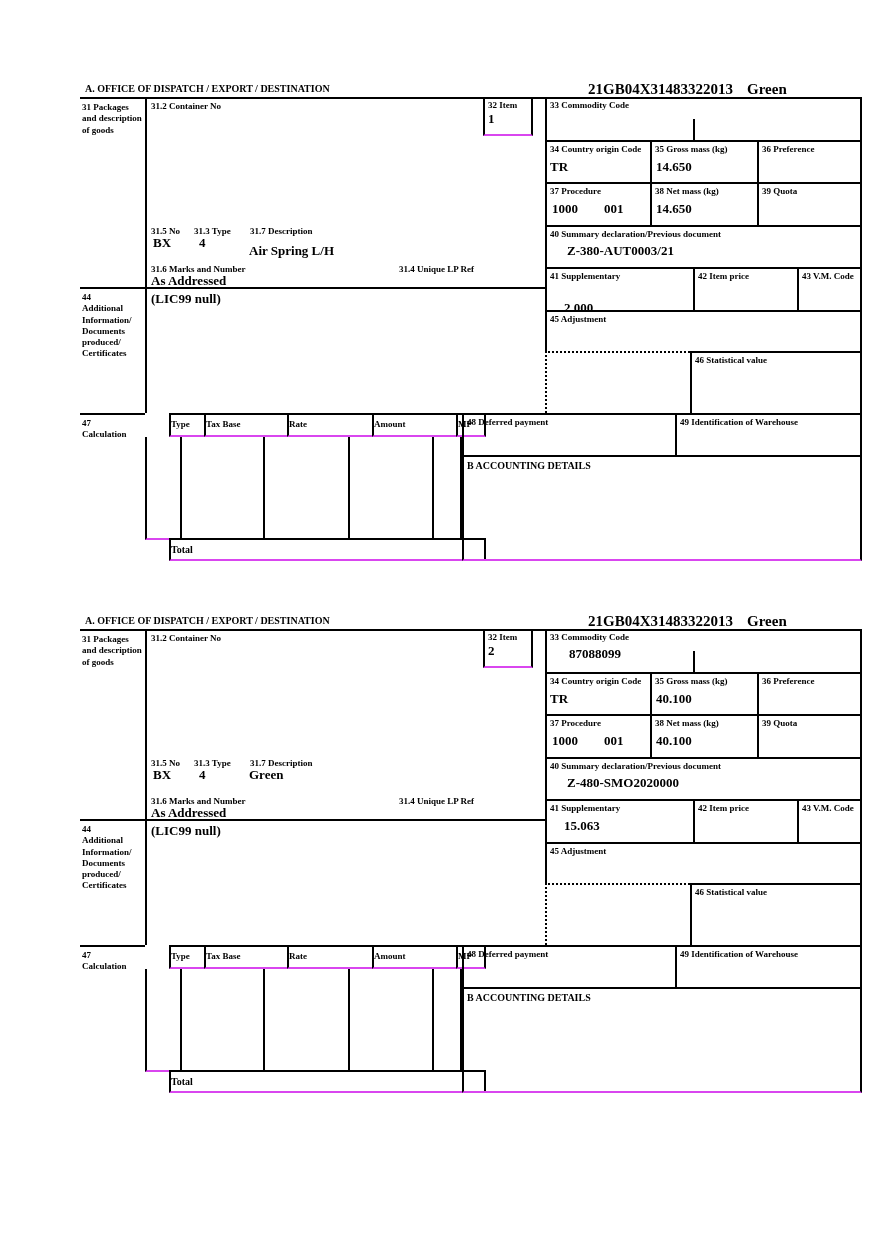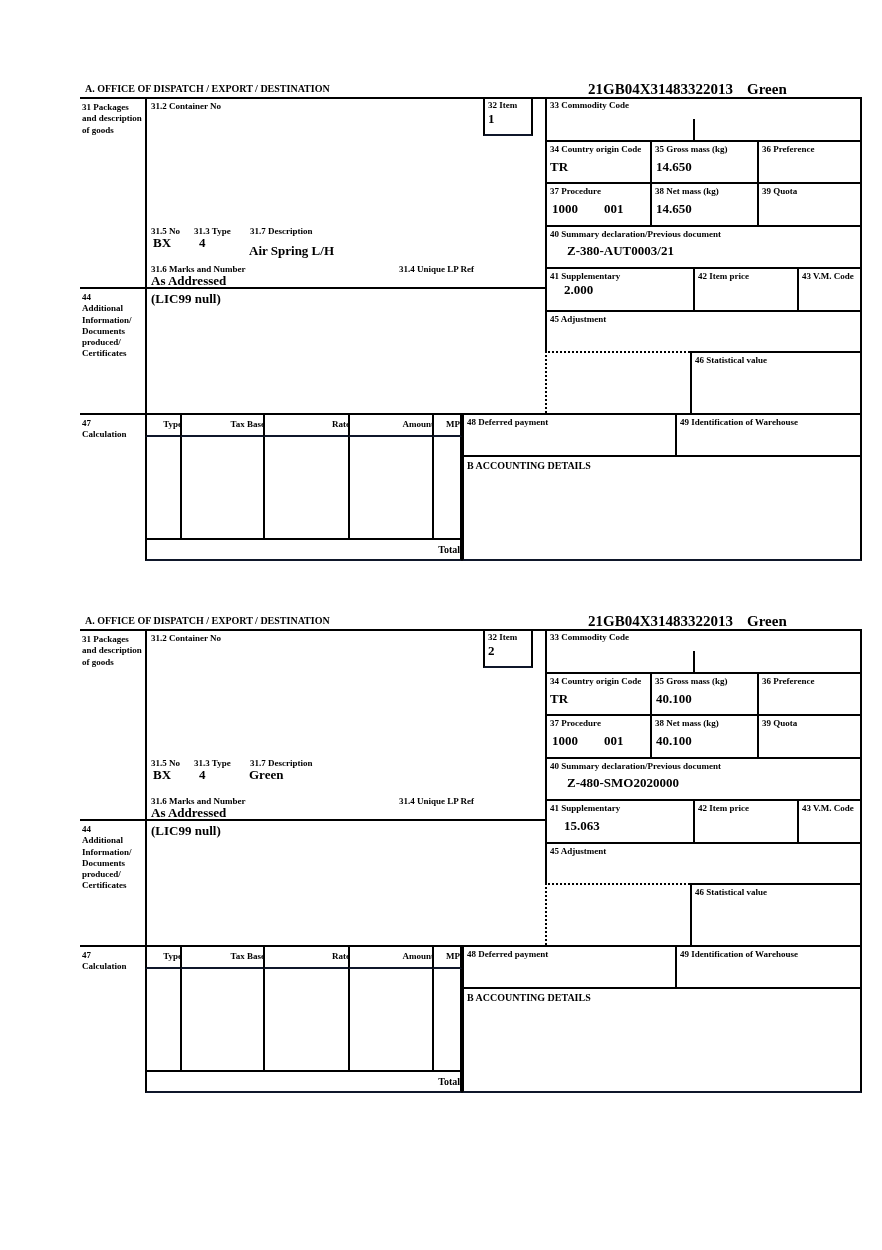--- a/index.html
+++ b/index.html
@@ -1,26 +1,26 @@
 <!DOCTYPE html>
 <html><head>
 <meta charset="utf-8">
 <style>
   html,body{margin:0;padding:0;background:#fff;}
   .page{position:relative;width:882px;height:1250px;background:#fff;color:#000;overflow:hidden;}
   .section{position:absolute;left:80px;width:782px;height:478px;}
   .abs{position:absolute;box-sizing:border-box;}
   .bt{border-top:2px solid #000}.bl{border-left:2px solid #000}
-  .br{border-right:2px solid #000}.bb{border-bottom:2px solid #0f172a}
+  .br{border-right:2px solid #000}.bb{border-bottom:2px solid #d946ef}
   .btd{border-top:2px dotted #000}.bld{border-left:2px dotted #000}
   .lbl{font:bold 9px/1.25 "Liberation Serif",serif;}
   .val{font:bold 13px/1.2 "Liberation Serif",serif;white-space:nowrap;}
   .hdr{font:bold 10px/1.2 "Liberation Serif",serif;white-space:nowrap;}
   .docref{font:bold 15px/1.2 "Liberation Serif",serif;white-space:nowrap;}
-  .ctr{text-align:right;}
+  .ctr{text-align:left;margin-left:24px;}
   .pad{padding:2px 0 0 3px;}
 </style>
 </head>
 <body>
 
 <div class="page">
 
   <div class="section" style="top:83px">
     <div class="abs hdr" style="left:5px;top:0">A.  OFFICE OF DISPATCH / EXPORT / DESTINATION</div>
     <div class="abs docref" style="left:508px;top:-3px">
@@ -85,21 +85,21 @@
     </div>
     <div class="abs bt bl br" style="left:677px;top:99px;width:105px;height:43px">
       <div class="lbl pad">39 Quota</div>
     </div>
     <div class="abs bt bl br" style="left:465px;top:142px;width:317px;height:42px">
       <div class="lbl pad">40 Summary declaration/Previous document</div>
       <div class="val" style="margin:3px 0 8px 20px">Z-380-AUT0003/21</div>
     </div>
     <div class="abs bt bl" style="left:465px;top:184px;width:148px;height:43px">
       <div class="lbl pad">41 Supplementary</div>
-      <div class="val" style="margin:0 0 0 17px">2.000</div>
+      <div class="val" style="margin:18px 0 0 17px">2.000</div>
     </div>
     <div class="abs bt bl" style="left:613px;top:184px;width:104px;height:43px">
       <div class="lbl pad">42 Item price</div>
     </div>
     <div class="abs bt bl br" style="left:717px;top:184px;width:65px;height:43px">
       <div class="lbl pad">43 V.M. Code</div>
     </div>
     <div class="abs bt bl br" style="left:465px;top:227px;width:317px;height:41px">
       <div class="lbl pad">45 Adjustment</div>
     </div>
@@ -163,20 +163,21 @@
       <div class="abs lbl" style="left:252px;top:165px">31.4 Unique LP Ref</div>
       <div class="abs val" style="left:4px;top:174px">As Addressed</div>
     </div>
 
     <div class="abs bt bl" style="left:65px;top:204px;width:400px;height:126px">
       <div class="val" style="padding:2px 0 0 4px">(LIC99 null)</div>
     </div>
 
     <div class="abs bt bl br" style="left:465px;top:14px;width:317px;height:43px">
       <div class="lbl" style="padding:1px 0 0 3px">33 Commodity Code</div>
+      <div class="val" style="margin:3px 0 0 22px">87088099</div>
       <div class="abs bl" style="left:146px;bottom:0;height:21px;width:2px"></div>
     </div>
     <div class="abs bt bl" style="left:465px;top:57px;width:105px;height:42px">
       <div class="lbl pad">34 Country origin Code</div>
       <div class="val" style="margin:4px 0 0 3px">TR</div>
     </div>
     <div class="abs bt bl" style="left:570px;top:57px;width:107px;height:42px">
       <div class="lbl pad">35 Gross mass (kg)</div>
       <div class="val" style="margin:4px 0 0 4px">40.100</div>
     </div>

